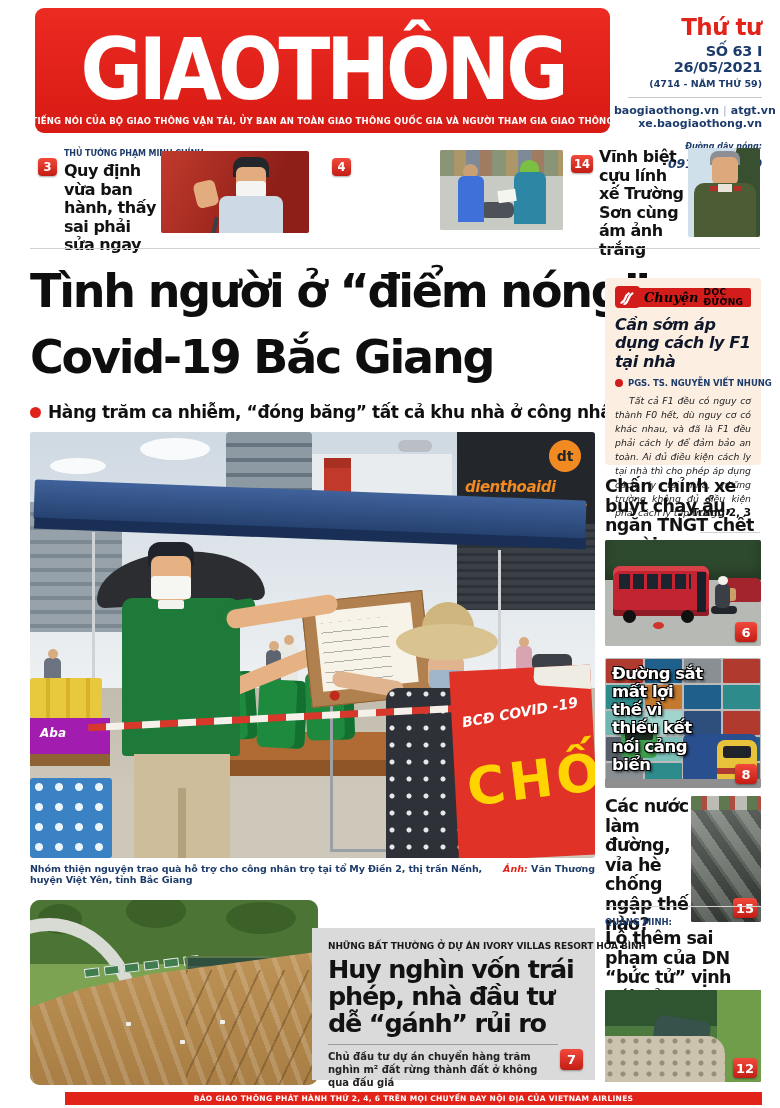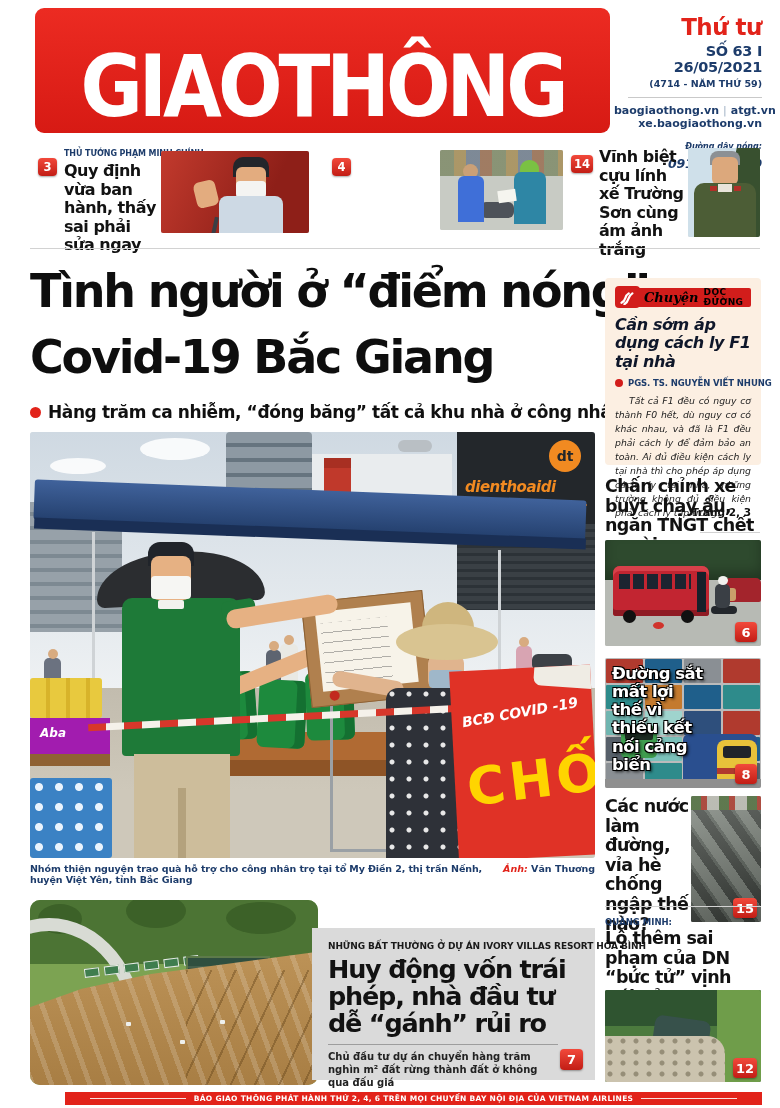--- a/index.html
+++ b/index.html
@@ -267,31 +267,32 @@
   .st-trees { position:absolute; inset:0 0 auto 0; height:36px; background:#2f5430; }
   .st-right { position:absolute; right:0; top:0; width:44px; height:100%; background:#6f9d4a; }
   .st-water { position:absolute; left:48px; top:28px; width:56px; height:40px; background:#37514b;
     transform:rotate(8deg); border-radius:8px; }
   .st-rocks { position:absolute; left:0; bottom:0; width:120px; height:46px; background:#cbc3ae;
     background-image:radial-gradient(circle at 5px 5px,#968e78 2px,rgba(0,0,0,0) 3px); background-size:13px 11px;
     border-radius:0 18px 0 0; }
 
   
   .footer-bar { position:absolute; left:65px; right:18px; top:1092px; height:13px; background:#e2231a;
-    display:flex; align-items:center; padding:0 25px; }
+    display:flex; align-items:center; padding:0 25px;flex-direction:column; }
   .footer-line { flex:1; height:1px; background:rgba(255,255,255,.85); }
   .footer-text { color:#fff; font-weight:800; font-size:7.5px; letter-spacing:.3px; margin:0 8px; white-space:nowrap; }
 </style>
 </head>
 <body>
 
 <div class="page">
 
   <div class="masthead">
     <div class="logo-text">GIAOTHÔNG</div>
+    <div class="tagline">TIẾNG NÓI CỦA BỘ GIAO THÔNG VẬN TẢI, ỦY BAN AN TOÀN GIAO THÔNG QUỐC GIA VÀ NGƯỜI THAM GIA GIAO THÔNG</div>
   </div>
 
   <div class="issue-info">
     <div class="weekday">Thứ tư</div>
     <div class="issue-line">SỐ 63 I 26/05/2021</div>
     <div class="issue-note">(4714 - NĂM THỨ 59)</div>
     <hr class="issue-rule">
     <div class="sites-line">
       <span>baogiaothong.vn</span><span class="sites-sep">|</span><span>atgt.vn</span>
     </div>
@@ -446,21 +447,21 @@
     <div class="ae-dirt"></div>
     <div class="ae-streaks"></div>
     <div class="ae-terrace"></div>
     <div class="ae-dot" style="left:96px; top:122px;"></div>
     <div class="ae-dot" style="left:150px; top:140px;"></div>
     <div class="ae-dot" style="left:190px; top:120px;"></div>
   </div>
 
   <div class="grey-box">
     <div class="gb-kicker">NHỮNG BẤT THƯỜNG Ở DỰ ÁN IVORY VILLAS RESORT HÒA BÌNH</div>
-    <div class="gb-headline">Huy động vốn trái phép, nhà đầu tư dễ “gánh” rủi ro</div>
+    <div class="gb-headline">Huy nghìn vốn trái phép, nhà đầu tư dễ “gánh” rủi ro</div>
     <hr class="gb-rule">
     <div class="gb-sub">Chủ đầu tư dự án chuyển hàng trăm nghìn m² đất rừng thành đất ở không qua đấu giá</div>
     <div class="badge badge-md" style="right:12px; bottom:10px; left:auto; top:auto;">7</div>
   </div>
 
   <div class="opinion">
     <div class="op-head">
       <div class="op-tile">
         <svg width="18" height="16" viewBox="0 0 24 22">
             <path d="M3 19 C11 15,6 10,13 6 M7 21 C15 16,10 11,18 6" stroke="#fff" fill="none" stroke-width="3" stroke-linecap="round"></path>

